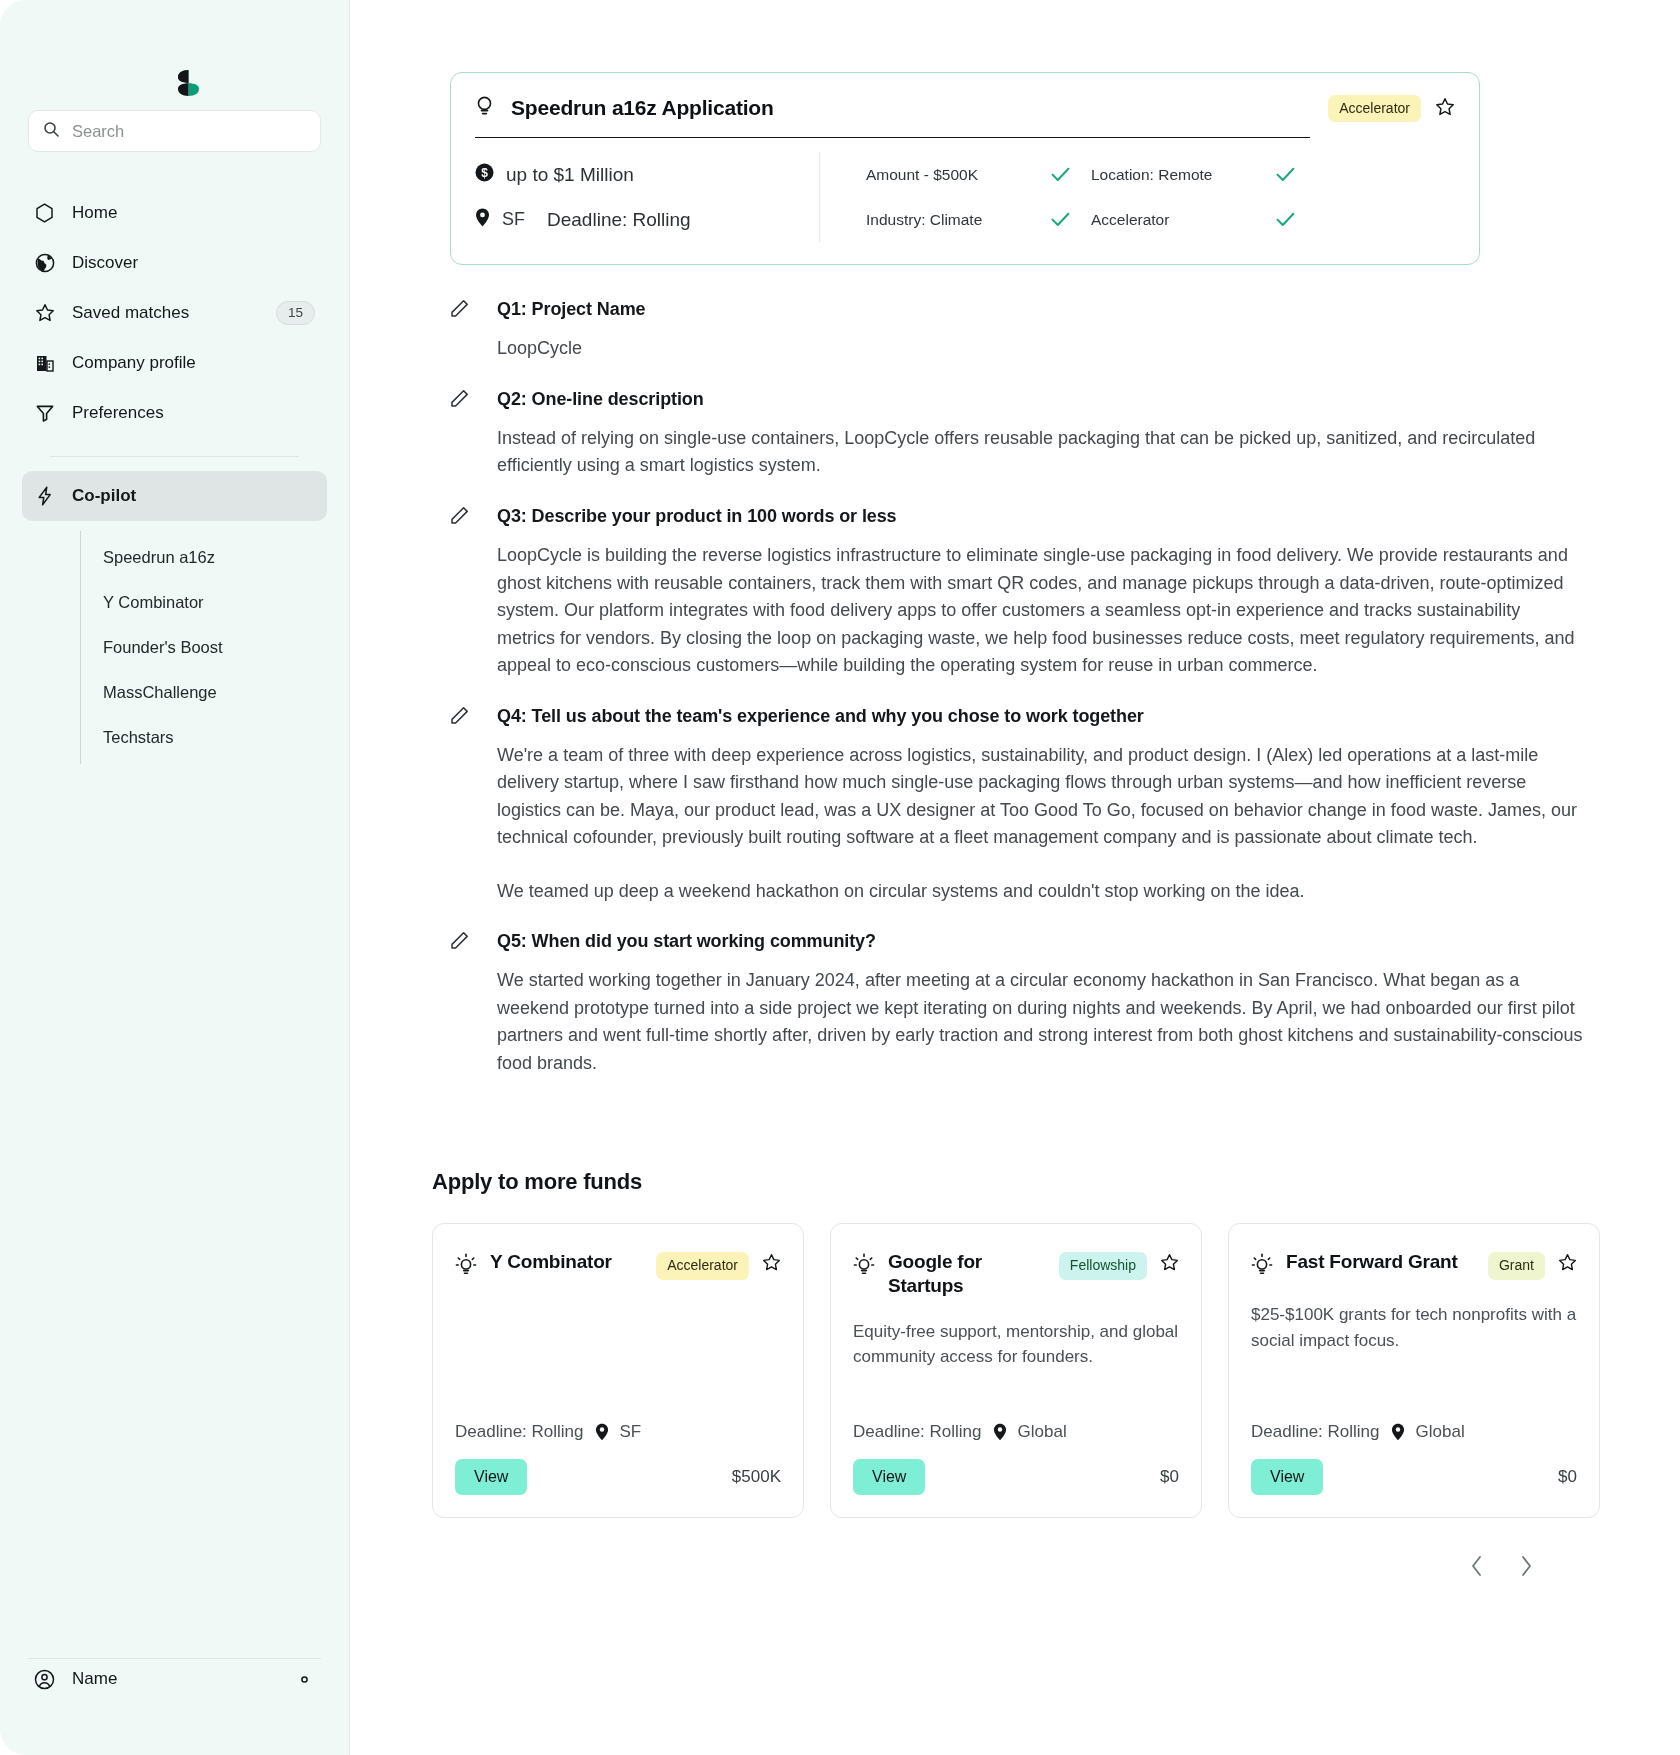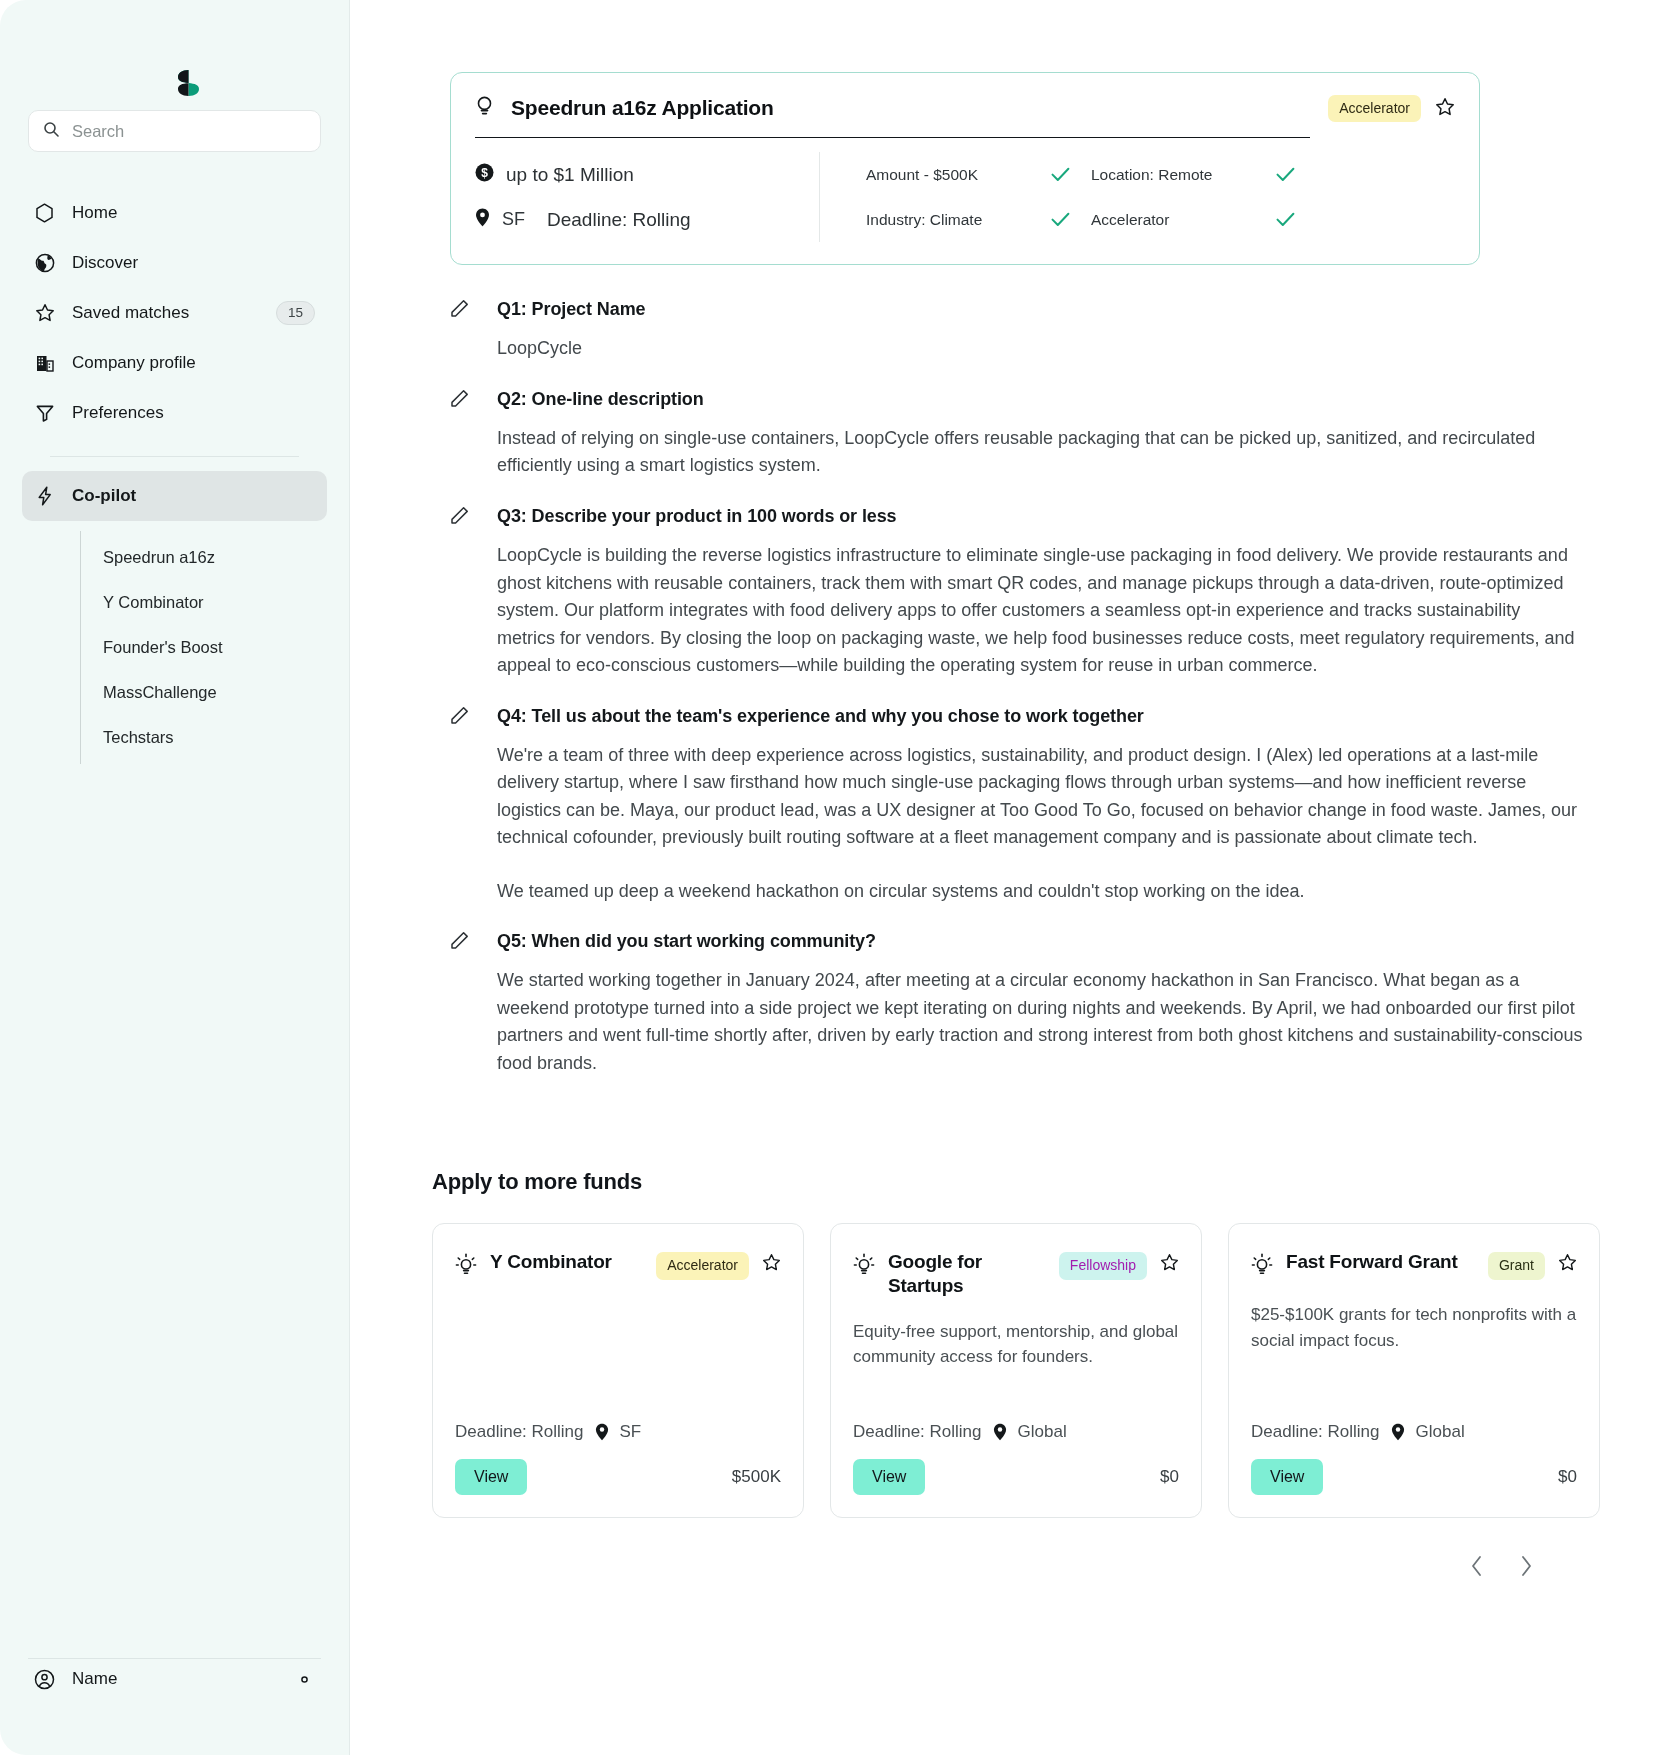--- a/index.html
+++ b/index.html
@@ -173,21 +173,21 @@
     letter-spacing: -0.2px;
   }
   .badge {
     font-size: 14px;
     border-radius: 7px;
     padding: 6px 11px;
     line-height: 1.1;
     white-space: nowrap;
   }
   .badge.accelerator { background: #fbf3b8; color: #2e2a14; }
-  .badge.fellowship { background: #cdf3ee; color: #a21caf; }
+  .badge.fellowship { background: #cdf3ee; color: #14532d; }
   .badge.grant { background: #eef5cf; color: #2a3014; }
 
   .fundcard-head-right {
     display: flex;
     align-items: center;
     gap: 14px;
     padding-bottom: 16px;
   }
 
   .fundcard-body {

